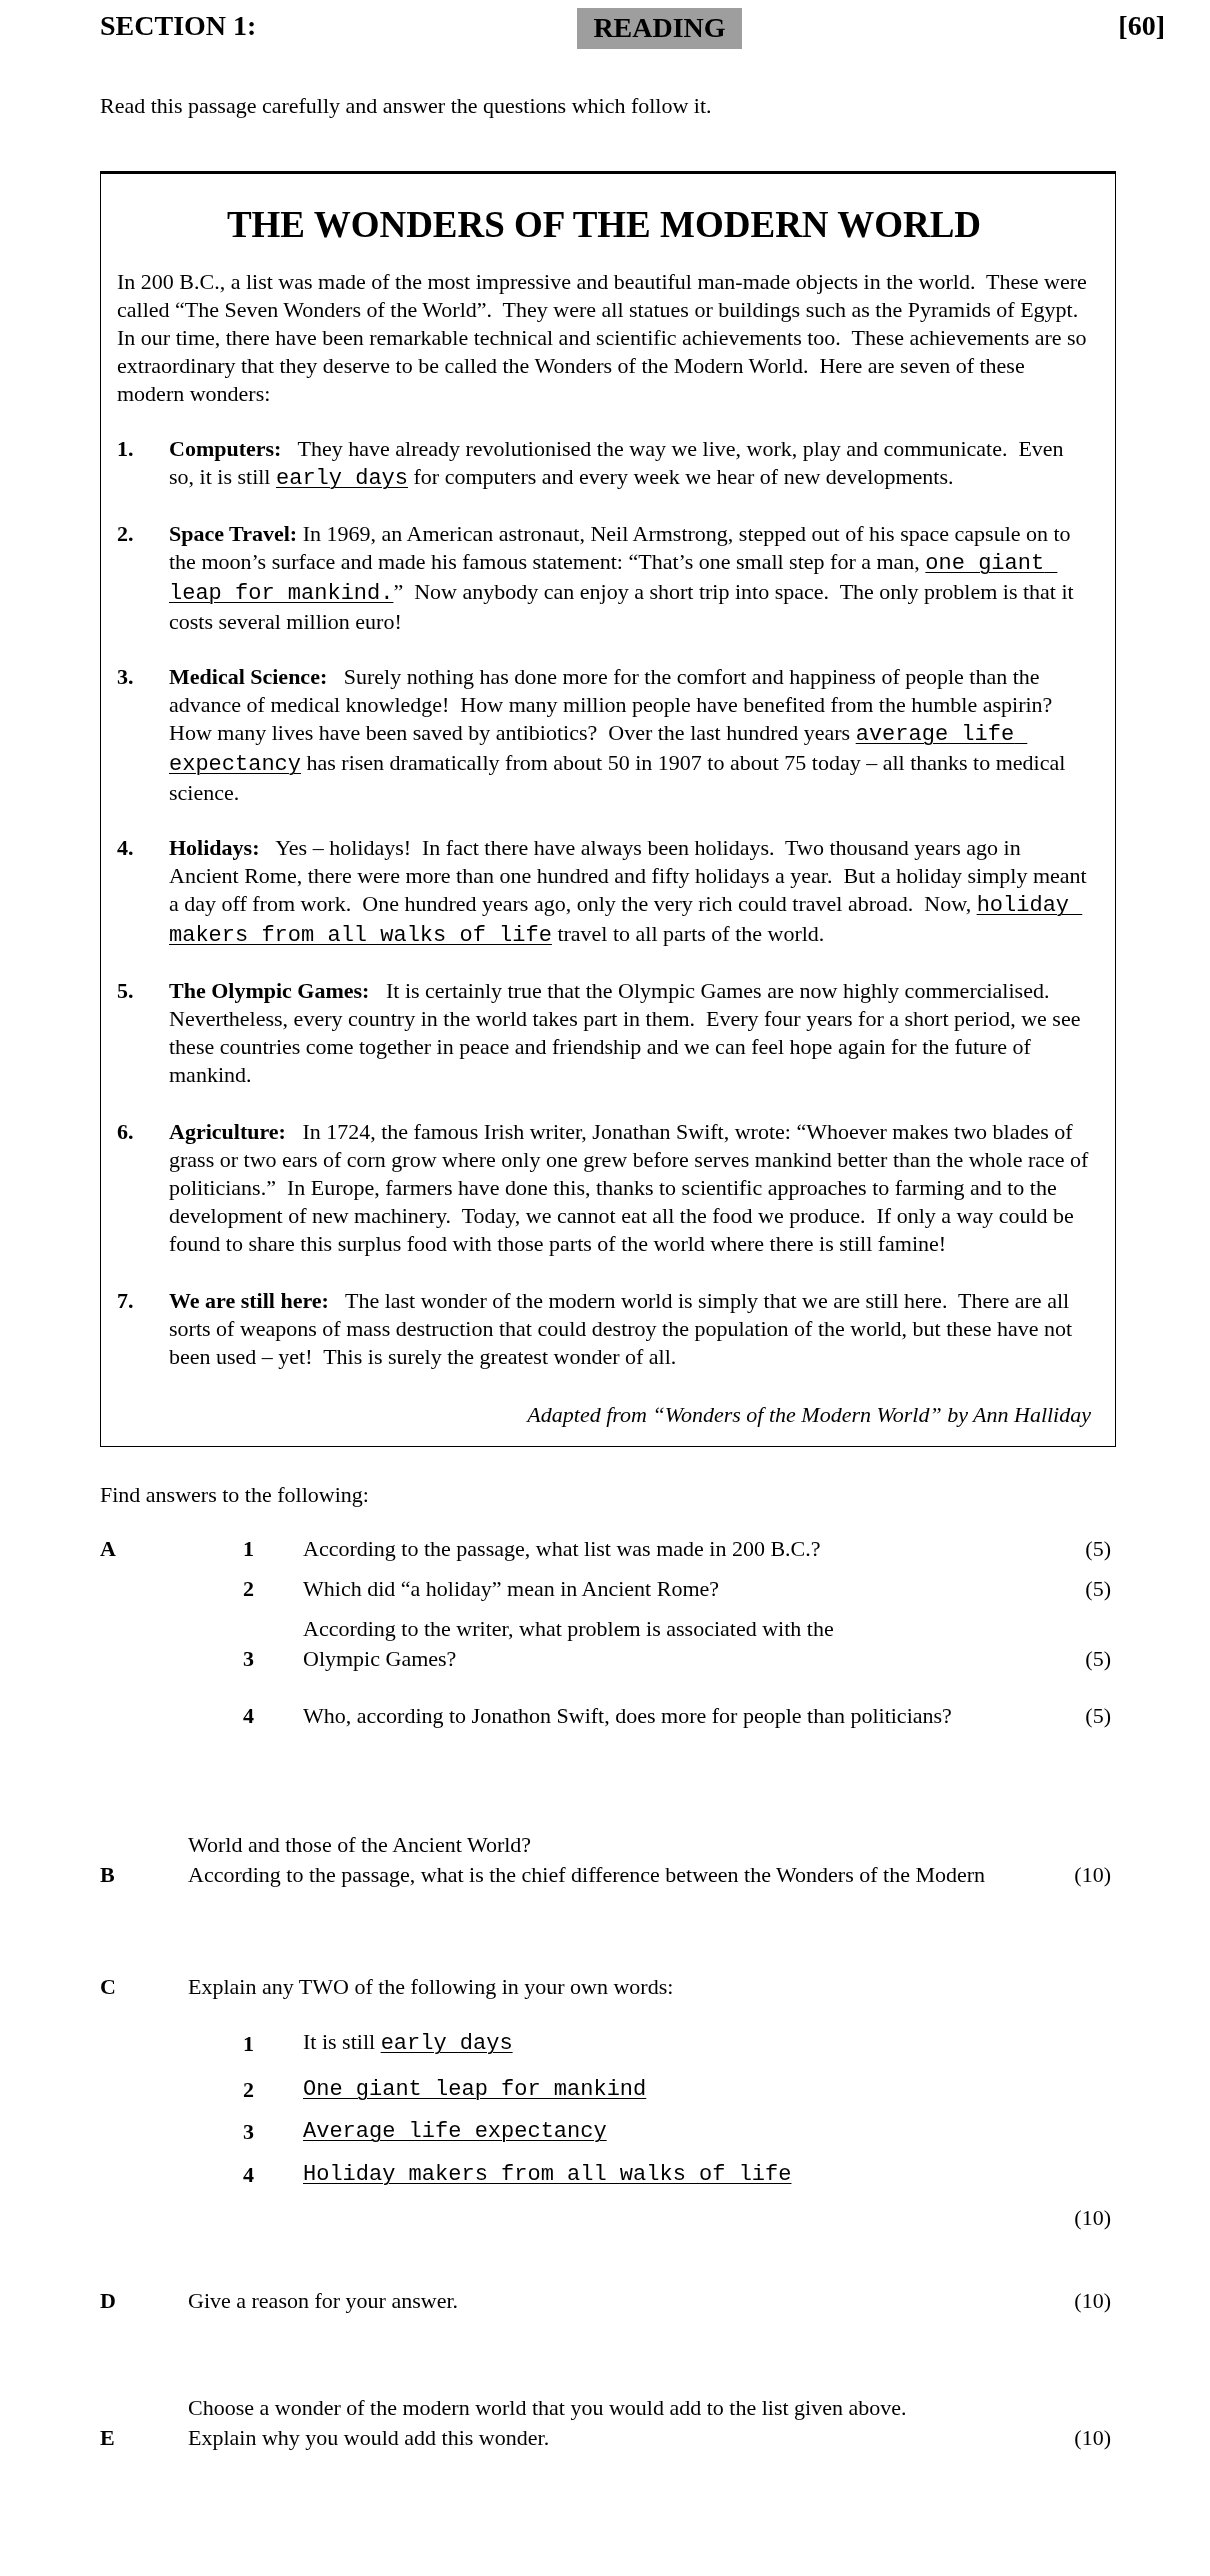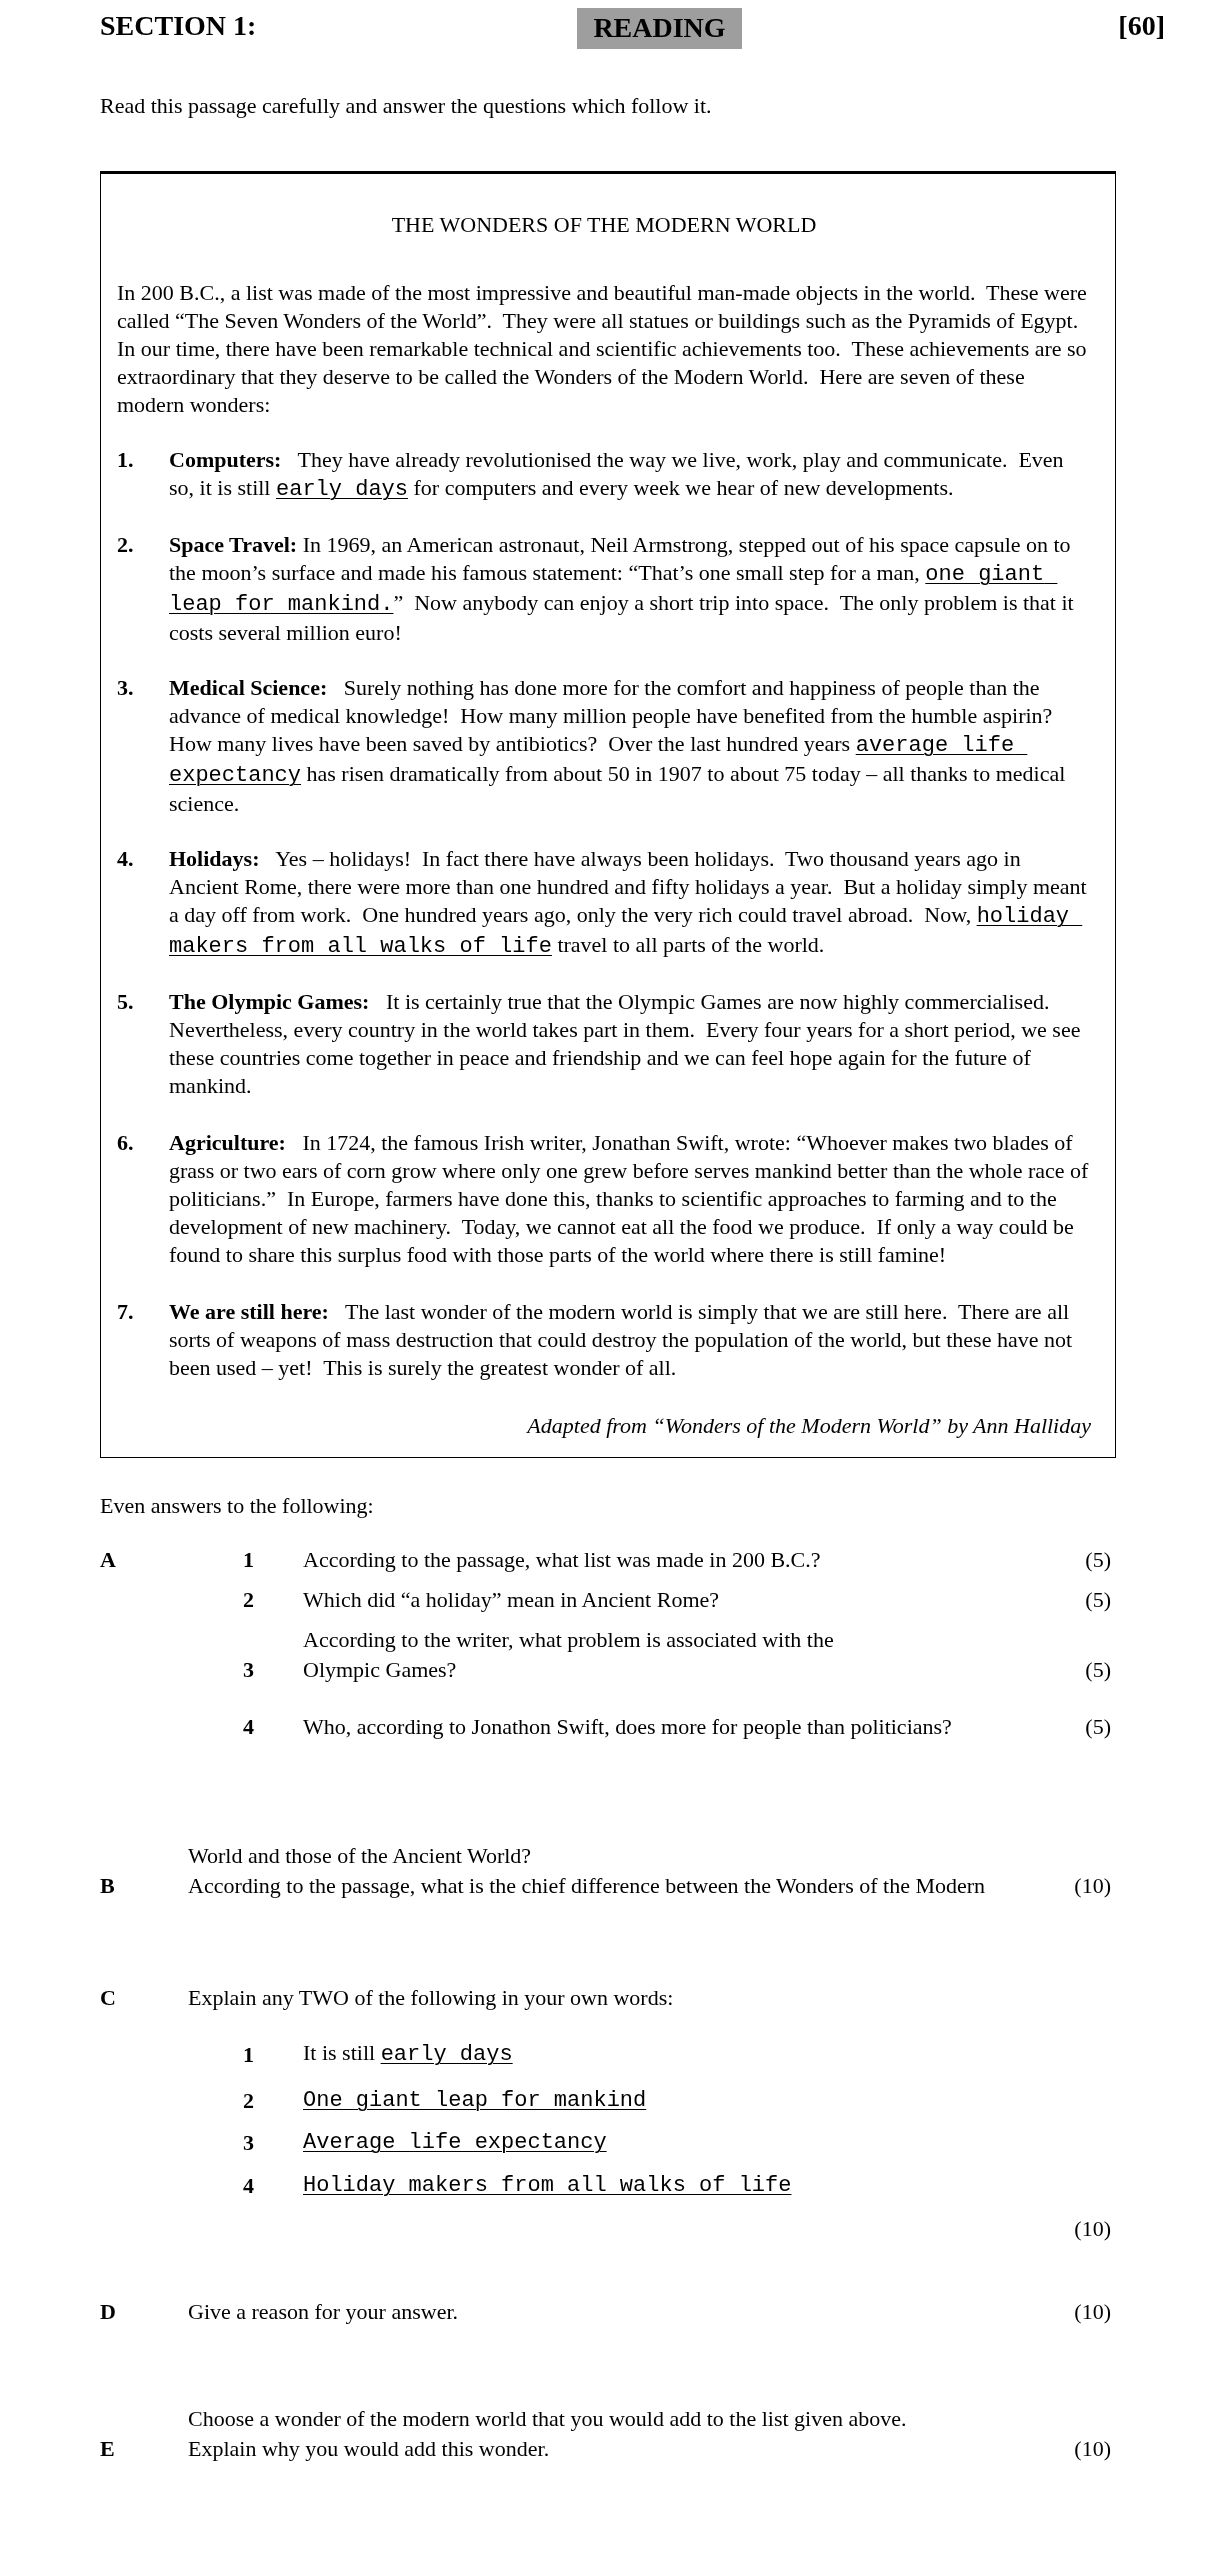--- a/index.html
+++ b/index.html
@@ -24,21 +24,21 @@
   
   .instruction{margin:43px 100px 0 100px;font-size:22px;line-height:28px;}
 
   
   .box{
     margin:51px 0 0 100px;width:1016px;box-sizing:border-box;
     border:1.3px solid #000;border-top-width:3.3px;
     padding:35px 24px 17.3px 16px;
     font-size:22px;line-height:28px;
   }
-  .passage-title{text-align:center;font-size:22px;font-weight:normal;line-height:32px;margin-bottom:38px;}
+  .passage-title{text-align:center;font-size:37px;font-weight:bold;line-height:32px;margin-bottom:27px;}
   .p-intro{white-space:pre-wrap;}
   .p-item{display:grid;grid-template-columns:52px 1fr;margin-top:27px;}
   .p-num{font-weight:bold;}
   .p-body{white-space:pre-wrap;}
   .credit{margin-top:28px;text-align:right;font-style:italic;}
 
   
   .questions{margin-left:100px;width:1011px;font-size:22px;line-height:30px;}
   .find-answers{margin-top:33px;}
   .qa-row{display:flex;align-items:flex-end;}
@@ -109,21 +109,21 @@
   <div class="p-item">
     <div class="p-num">7.</div>
     <div class="p-body"><span class="b">We are still here:</span><span>   The last wonder of the modern world is simply that we are still here.  There are all sorts of weapons of mass destruction that could destroy the population of the world, but these have not been used – yet!  This is surely the greatest wonder of all.</span><span class="u"></span><span></span></div>
   </div>
 
   <div class="credit">Adapted from “Wonders of the Modern World” by Ann Halliday</div>
 </div>
 
 <div class="questions">
 
-  <div class="find-answers">Even answers to the following:</div>
+  <div class="find-answers">Find answers to the following:</div>
 
   <div class="qa-row mt-a">
     <div class="q-letter">A</div>
     <div class="q-num">1</div>
     <div class="q-text"><span class="ql">According to the passage, what list was made in 200 B.C.?</span><span class="ql"></span></div>
     <div class="q-marks">(5)</div>
   </div>
 
   <div class="qa-row mt-15">
     <div class="q-letter"></div>

